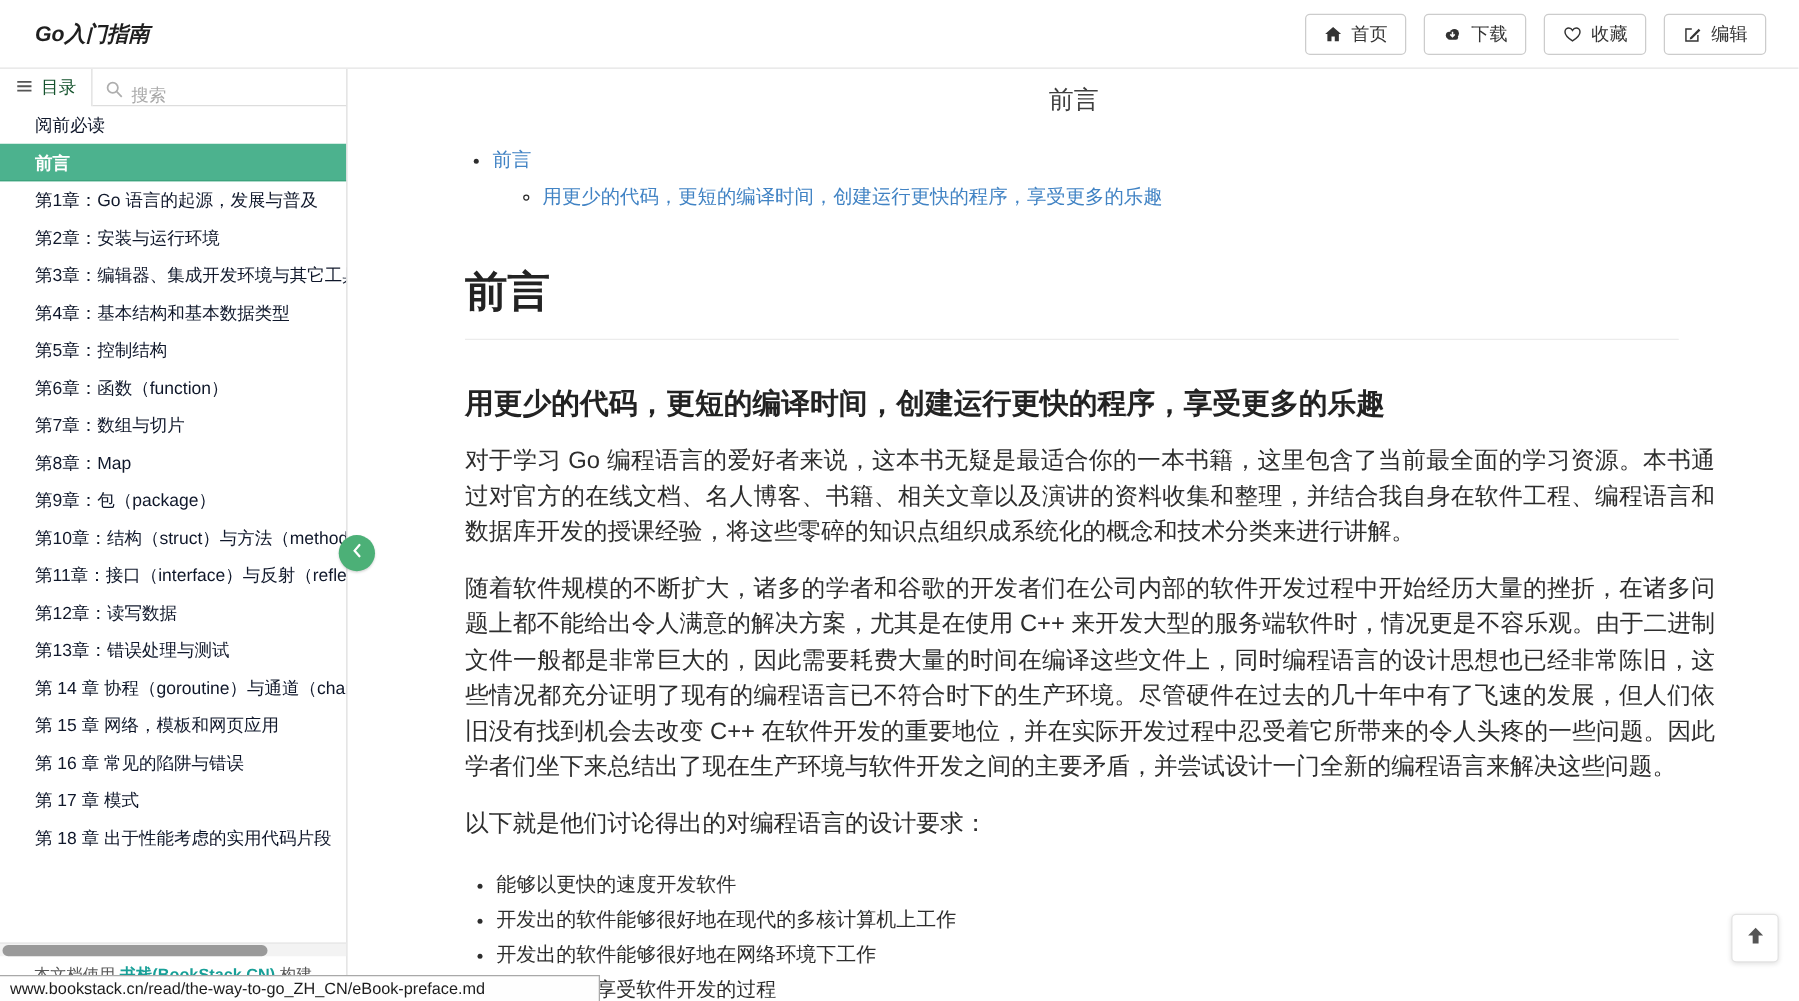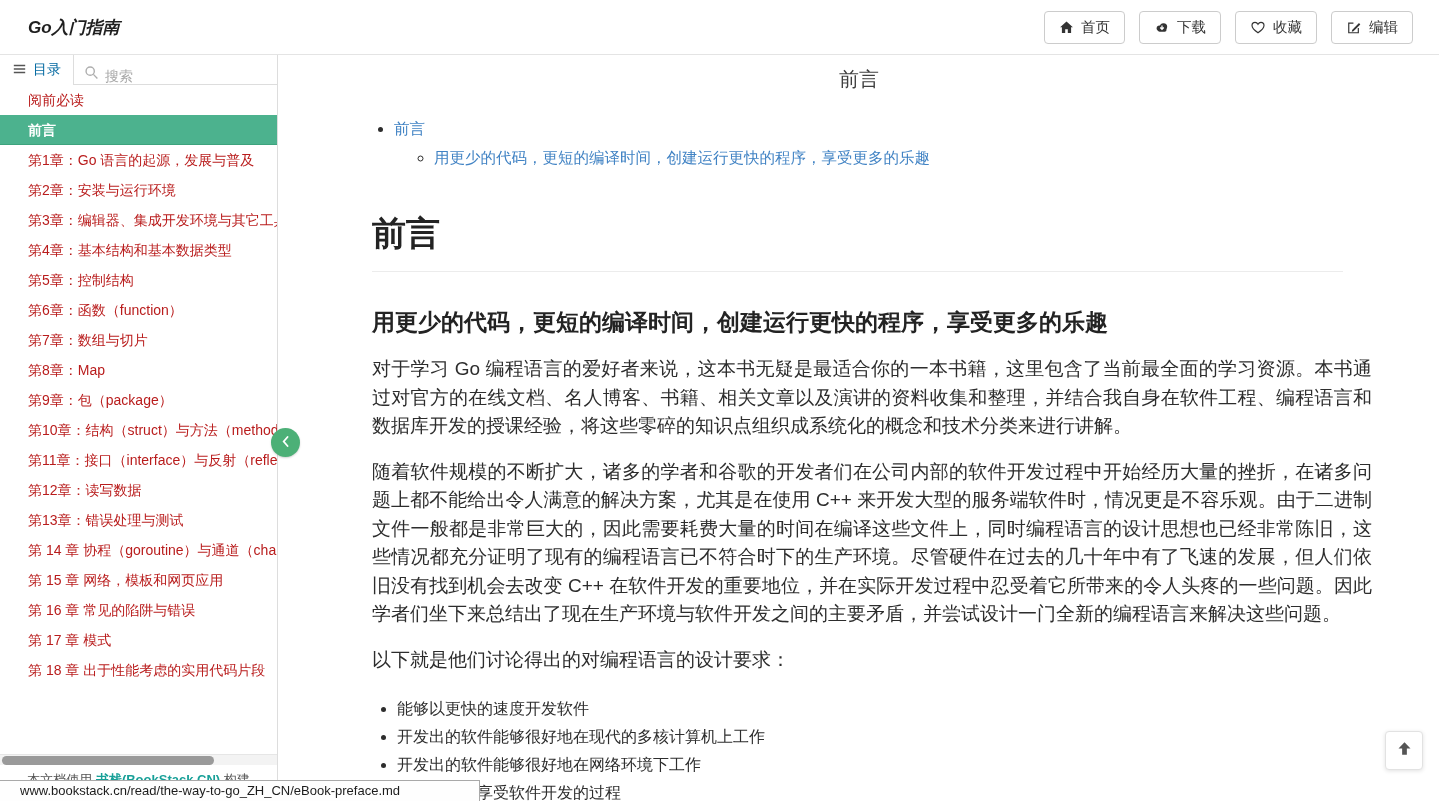--- a/index.html
+++ b/index.html
@@ -16,30 +16,30 @@
   .tb-btn { height:33px; padding:0 14px; background:#fff; border:1px solid #ccc;
     border-radius:4px; display:flex; align-items:center; gap:7px; font-size:14.5px;
     color:#333; cursor:pointer; }
   .tb-btn svg { display:block; }
 
   
   .sidebar { position:absolute; top:55px; left:0; width:278px; bottom:0; background:#fff;
     border-right:1px solid #ddd; z-index:2; }
   .side-tabs { position:absolute; top:0; left:0; right:0; height:30px; display:flex; }
   .tab-toc { display:flex; align-items:center; gap:6px; padding:0 12px; font-size:14px;
-    color:#0369a1; border-right:1px solid #ddd; background:#fff; cursor:pointer; }
+    color:#14532d; border-right:1px solid #ddd; background:#fff; cursor:pointer; }
   .tab-search { flex:1; display:flex; align-items:flex-end; gap:6px; padding:0 10px;
     border-bottom:1px solid #ddd; }
   .tab-search input { border:none; outline:none; font-size:14px; color:#333; width:150px;
     font-family:inherit; }
   .tab-search input::placeholder { color:#a9a9a9; }
 
   .side-nav { position:absolute; top:30px; left:0; right:0; bottom:46px; overflow:hidden; }
   .nav-item { position:relative; height:30px; line-height:30px; padding-left:28px;
-    font-size:14px; color:#b91c1c; white-space:nowrap; overflow:hidden; cursor:pointer; }
+    font-size:14px; color:#0f172a; white-space:nowrap; overflow:hidden; cursor:pointer; }
   .nav-item.active { background:#4cb28e; color:#fff; font-weight:700;
     border-bottom:1px solid #3da37d; }
 
   .hscroll-track { position:absolute; left:0; right:0; bottom:36px; height:11px;
     background:#f3f3f3; border-top:1px solid #e6e6e6; }
   .hscroll-thumb { position:absolute; left:2px; top:1px; width:212px; height:9px;
     border-radius:5px; background:#9a9a9a; cursor:pointer; }
 
   .side-footer { position:absolute; left:0; right:0; bottom:12px; text-align:center;
     font-size:13px; color:#555; }
@@ -64,21 +64,21 @@
   .design-list { margin-top:21px; padding-left:25px; font-size:16px; }
   .design-list li { line-height:28px; margin-bottom:0; }
 
   
   .scrolltop-btn { position:absolute; right:16px; bottom:31px; width:38px; height:39px;
     background:#fff; border:1px solid #e2e2e2; border-radius:4px;
     box-shadow:0 1px 4px rgba(0,0,0,.12); display:flex; align-items:center;
     justify-content:center; cursor:pointer; z-index:7; }
   .statusbar { position:absolute; left:0; bottom:0; width:480px; height:21px;
     background:#fefefe; border:1px solid #a9a9a9; border-left:none; border-bottom:none;
-    font-size:13px; color:#1c1c1c; line-height:19px; padding:0 20px; white-space:nowrap;
+    font-size:13px; color:#1c1c1c; line-height:19px; padding:0 8px; white-space:nowrap;
     overflow:hidden; z-index:8; }
 </style>
 </head>
 <body>
 
 <div class="stage">
 
   <div class="topbar">
     <div class="book-title">Go入门指南</div>
     <div class="topbar-actions">

